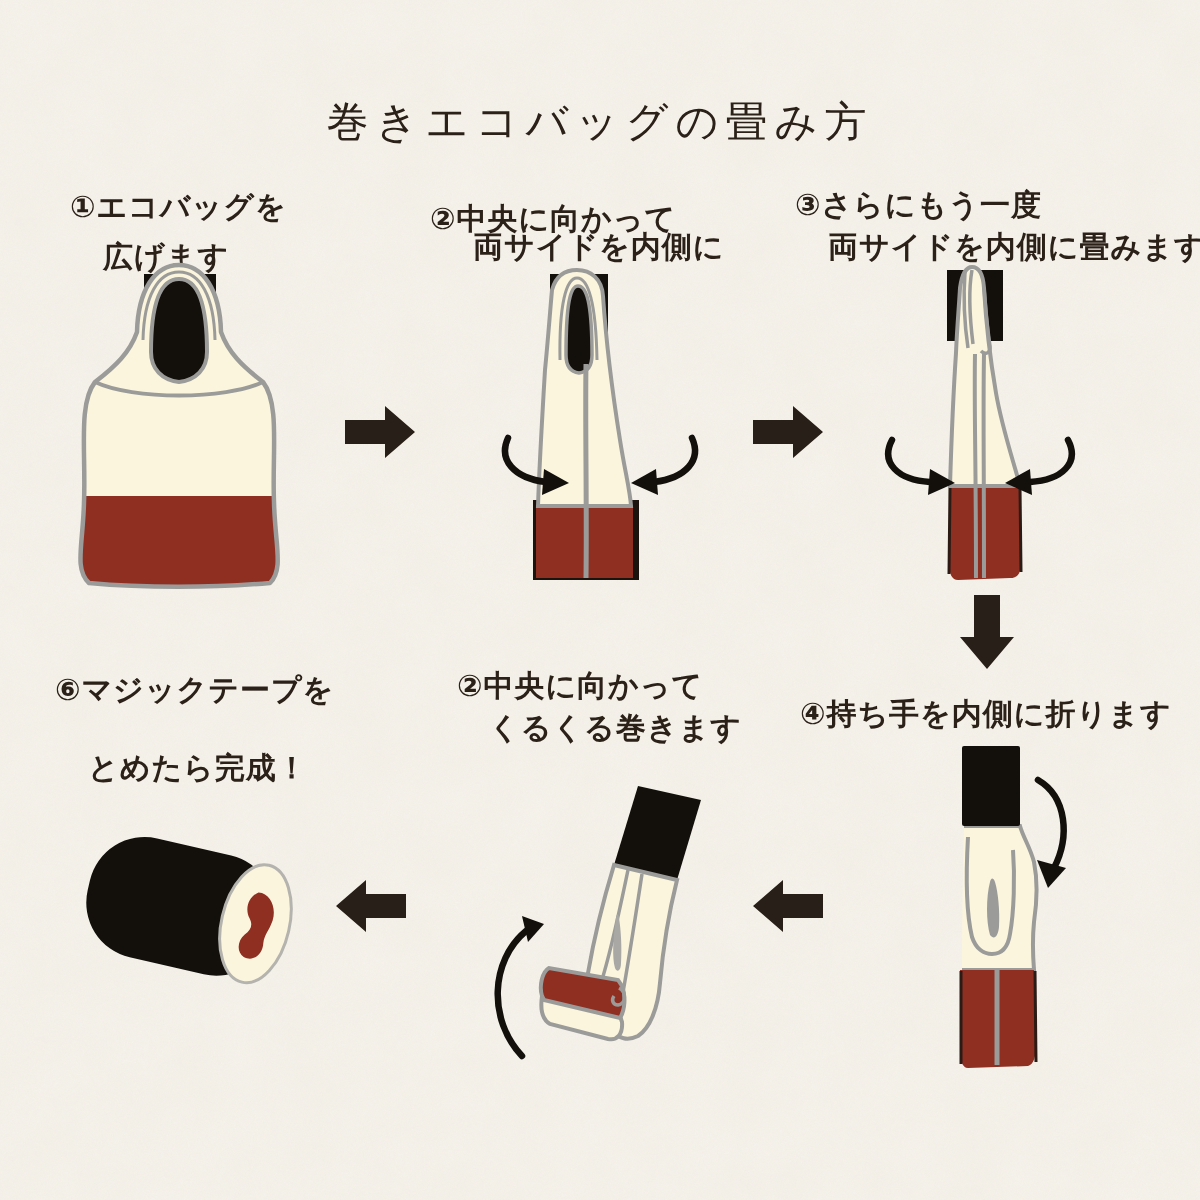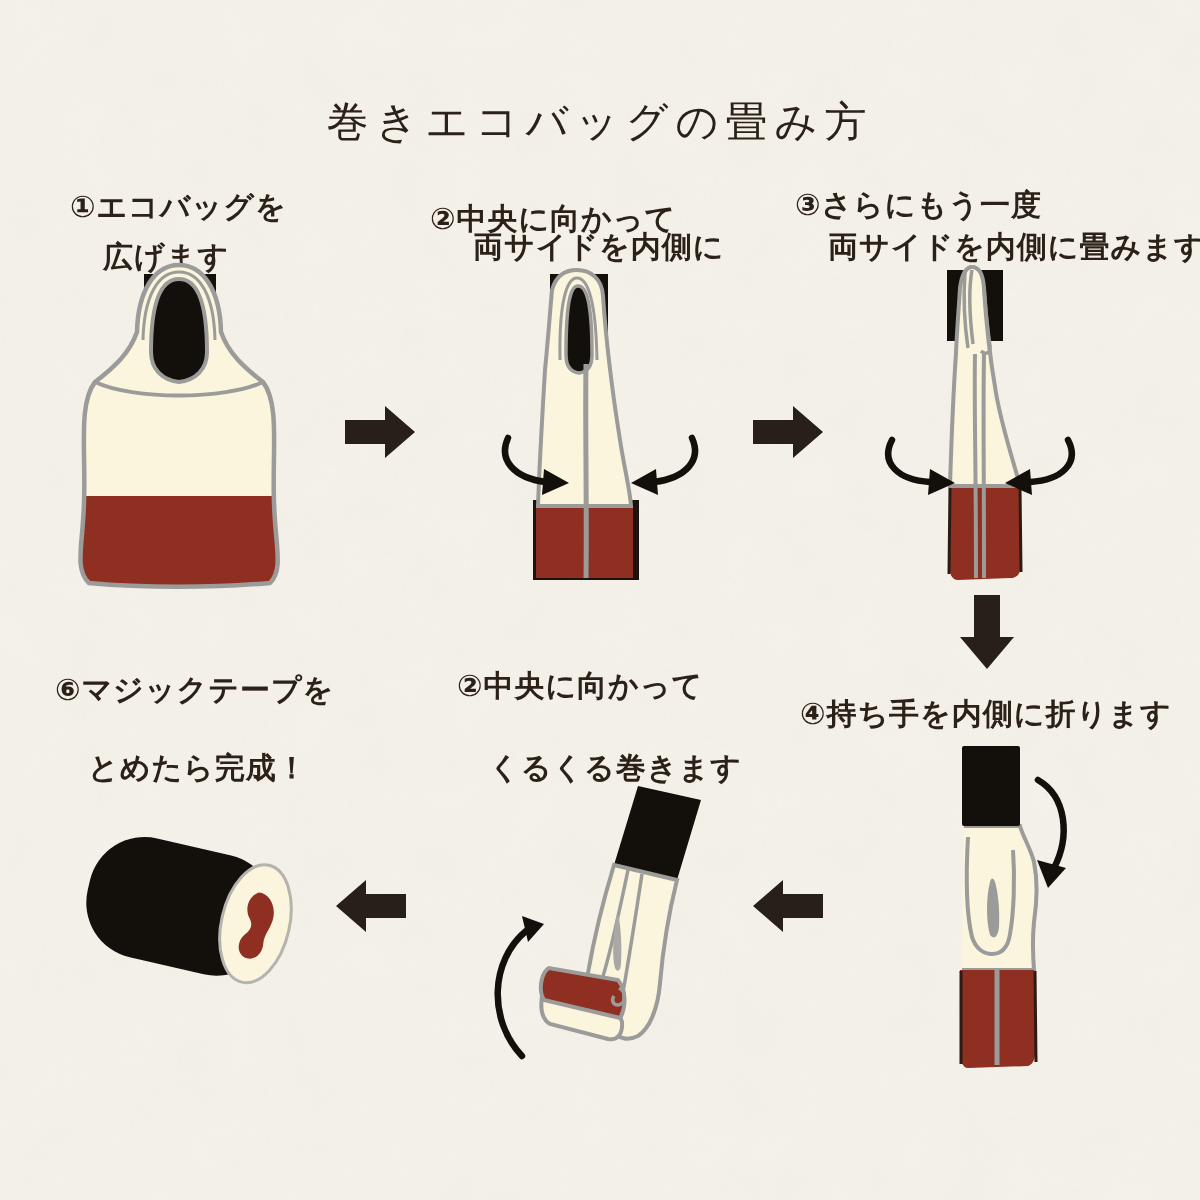--- a/index.html
+++ b/index.html
@@ -16,21 +16,21 @@
   }
   .step-label{
     font-size:30px;font-weight:700;letter-spacing:1px;color:#2b2119;
     white-space:nowrap;line-height:1;
   }
   
   #s1l1{left:70px;top:192px;} #s1l2{left:103px;top:242px;}
   #s2l1{left:430px;top:204px;} #s2l2{left:473px;top:232px;}
   #s3l1{left:795px;top:190px;text-align:right;} #s3l2{left:828px;top:232px;}
   #s4l1{left:800px;top:699px;}
-  #s5l1{left:457px;top:671px;} #s5l2{left:489px;top:713px;margin-top:40px;}
+  #s5l1{left:457px;top:671px;} #s5l2{left:489px;top:713px;}
   #s6l1{left:55px;top:675px;} #s6l2{left:88px;top:753px;}
   
   #ill1{left:58px;top:252px;}
   #ill2{left:490px;top:260px;}
   #ill3{left:880px;top:258px;}
   #ill4{left:920px;top:742px;}
   #ill5{left:470px;top:758px;}
   #ill6{left:60px;top:800px;}
   
   #arrow-r1{left:345px;top:406px;}

